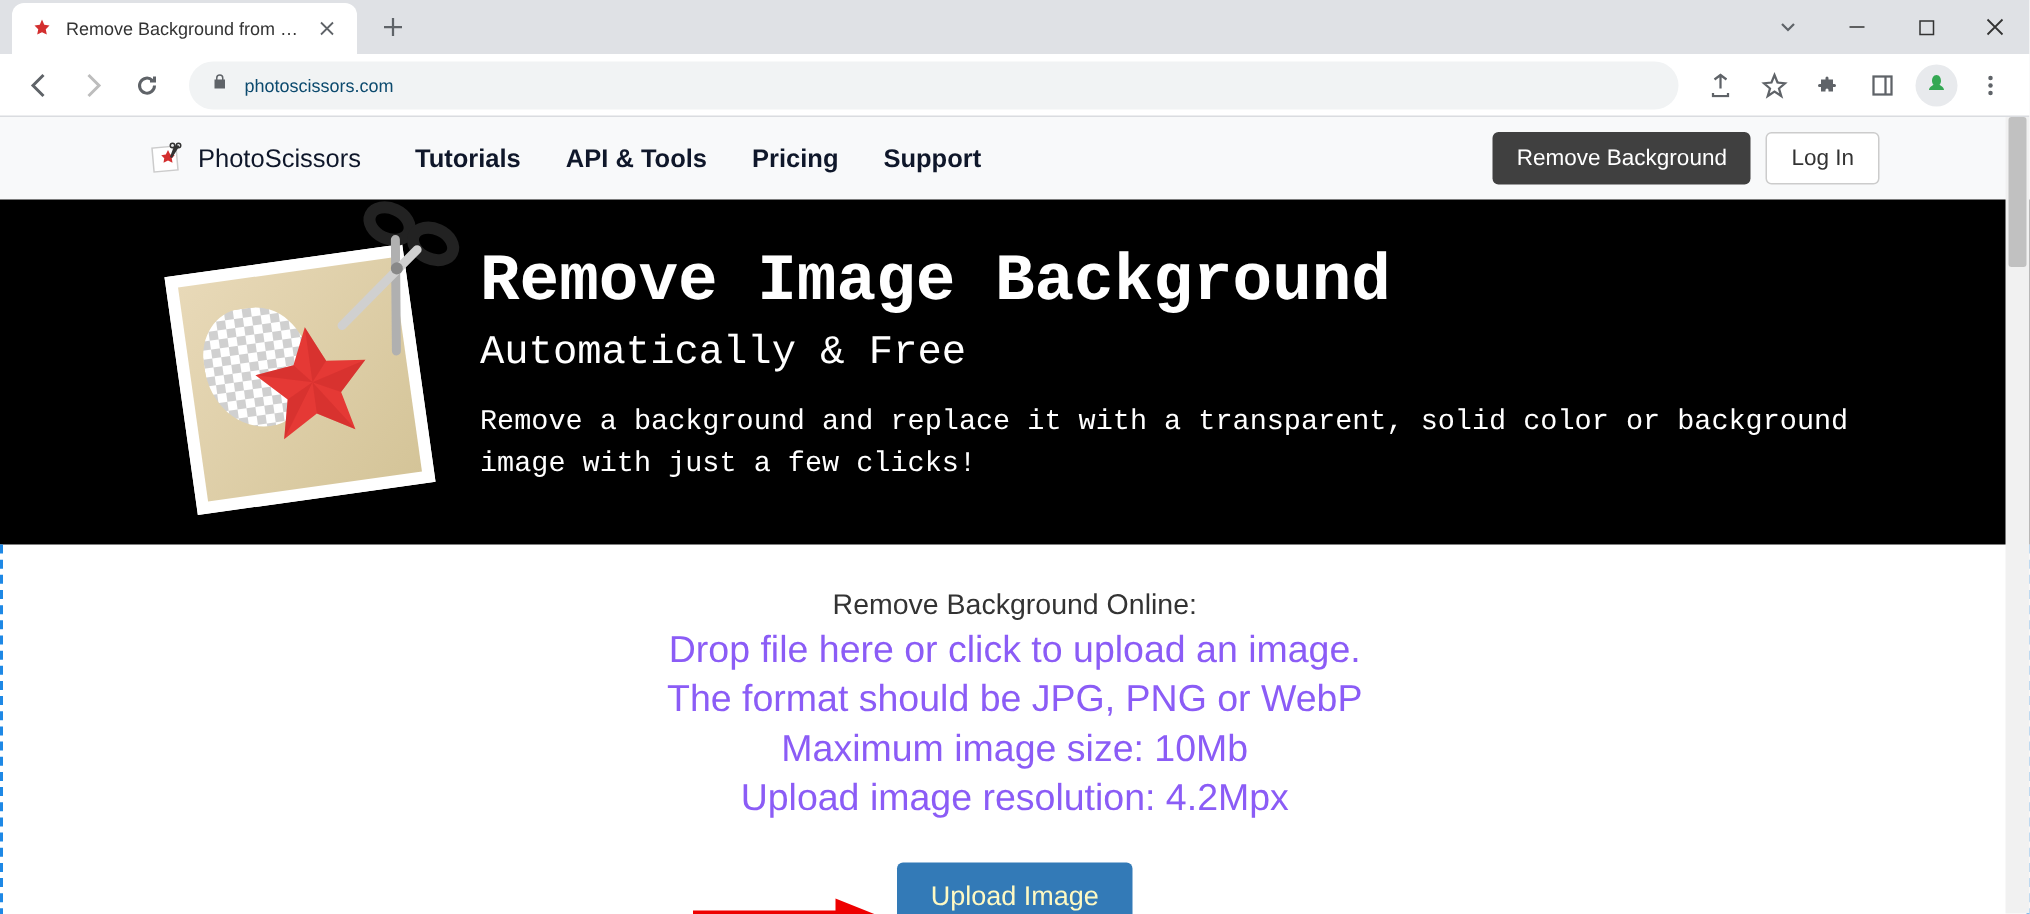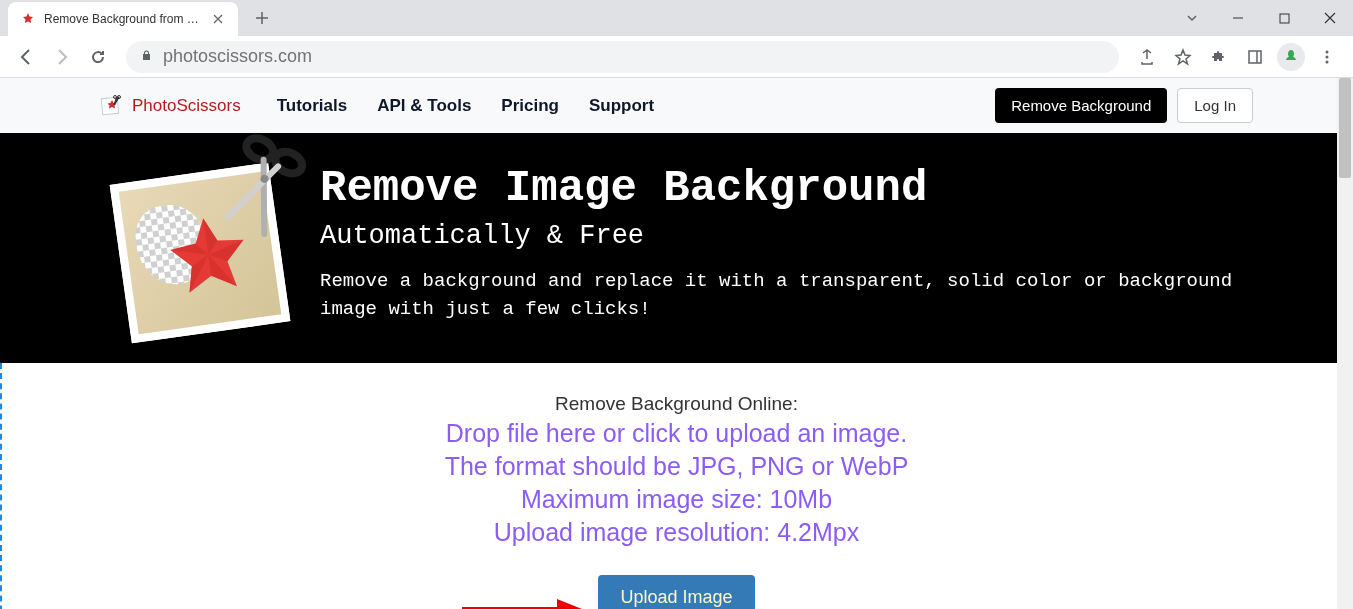--- a/index.html
+++ b/index.html
@@ -15,40 +15,40 @@
     .new-tab { margin-left: 10px; color: #5f6368; cursor: pointer; width: 28px; height: 28px; display: flex; align-items: center; justify-content: center; }
     .window-controls { position: absolute; right: 0; top: 0; display: flex; height: 36px; }
     .win-ctl { width: 46px; height: 36px; display: flex; align-items: center; justify-content: center; color: #333; cursor: pointer; }
     .chevron-down-ctl { width: 46px; height: 36px; display: flex; align-items: center; justify-content: center; color: #5f6368; }
 
     .toolbar { display: flex; align-items: center; height: 42px; padding: 0 10px; background: #fff; border-bottom: 1px solid #dadce0; gap: 4px; }
     .nav-btn { width: 32px; height: 32px; display: flex; align-items: center; justify-content: center; color: #5f6368; cursor: pointer; border-radius: 50%; }
     .nav-btn.disabled { color: #bdbdbd; cursor: default; }
     .address-bar { flex: 1; margin: 0 8px; height: 32px; background: #f1f3f4; border-radius: 16px; display: flex; align-items: center; padding: 0 14px; gap: 10px; }
     .lock-icon { color: #5f6368; }
-    .url-text { color: #737373; font-size: 18px; }
+    .url-text { color: #0c4a6e; font-size: 12px; }
     .toolbar-right { display: flex; align-items: center; gap: 4px; }
     .tb-icon { width: 32px; height: 32px; display: flex; align-items: center; justify-content: center; color: #5f6368; cursor: pointer; border-radius: 50%; }
     .profile-avatar { width: 28px; height: 28px; border-radius: 50%; background: #e8eaed; display: flex; align-items: center; justify-content: center; color: #34a853; }
 
     
     .page { height: calc(609px - 78px); overflow-y: auto; position: relative; }
     .page-inner { position: relative; }
     .scrollbar-track { position: absolute; right: 0; top: 0; width: 16px; height: 100%; background: #f1f1f1; }
     .scrollbar-thumb { position: absolute; right: 2px; top: 0; width: 12px; height: 100px; background: #c1c1c1; border-radius: 2px; }
 
     .site-header { display: flex; align-items: center; padding: 10px 100px; background: #f8f9fa; }
     .brand { display: flex; align-items: center; gap: 8px; margin-right: 36px; }
     .brand-icon { width: 24px; height: 24px; }
-    .brand-name { font-size: 17px; color: #b91c1c; }
+    .brand-name { font-size: 17px; color: #0f172a; }
     .nav-links { display: flex; gap: 30px; }
     .nav-link { color: #0f172a; font-size: 17px; font-weight: 600; text-decoration: none; cursor: pointer; }
     .header-right { margin-left: auto; display: flex; gap: 10px; }
     .btn { padding: 8px 16px; border-radius: 4px; font-size: 15px; cursor: pointer; border: none; }
-    .btn-primary { background: #000000; color: #fff; }
+    .btn-primary { background: #404040; color: #fff; }
     .btn-outline { background: #fff; color: #333; border: 1px solid #ccc; }
 
     .hero { background: #000000; padding: 10px 100px 20px; display: flex; align-items: center; min-height: 230px; font-family: Liberation Mono, monospace; }
     .hero-image { width: 220px; height: 200px; position: relative; flex-shrink: 0; }
     .hero-text { color: #fff; flex: 1; }
     .hero-title { font-size: 44px; font-weight: 700; text-shadow: 1px 1px 2px rgba(0,0,0,0.2); margin-bottom: 8px; }
     .hero-subtitle { font-size: 27px; font-weight: 400; text-shadow: 1px 1px 2px rgba(0,0,0,0.1); margin-bottom: 16px; }
     .hero-desc { font-size: 19px; line-height: 1.5; }
 
     .upload-zone { border: 2px dashed #1e88e5; border-top: none; padding: 30px 20px 30px; text-align: center; margin: 0; position: relative; }

